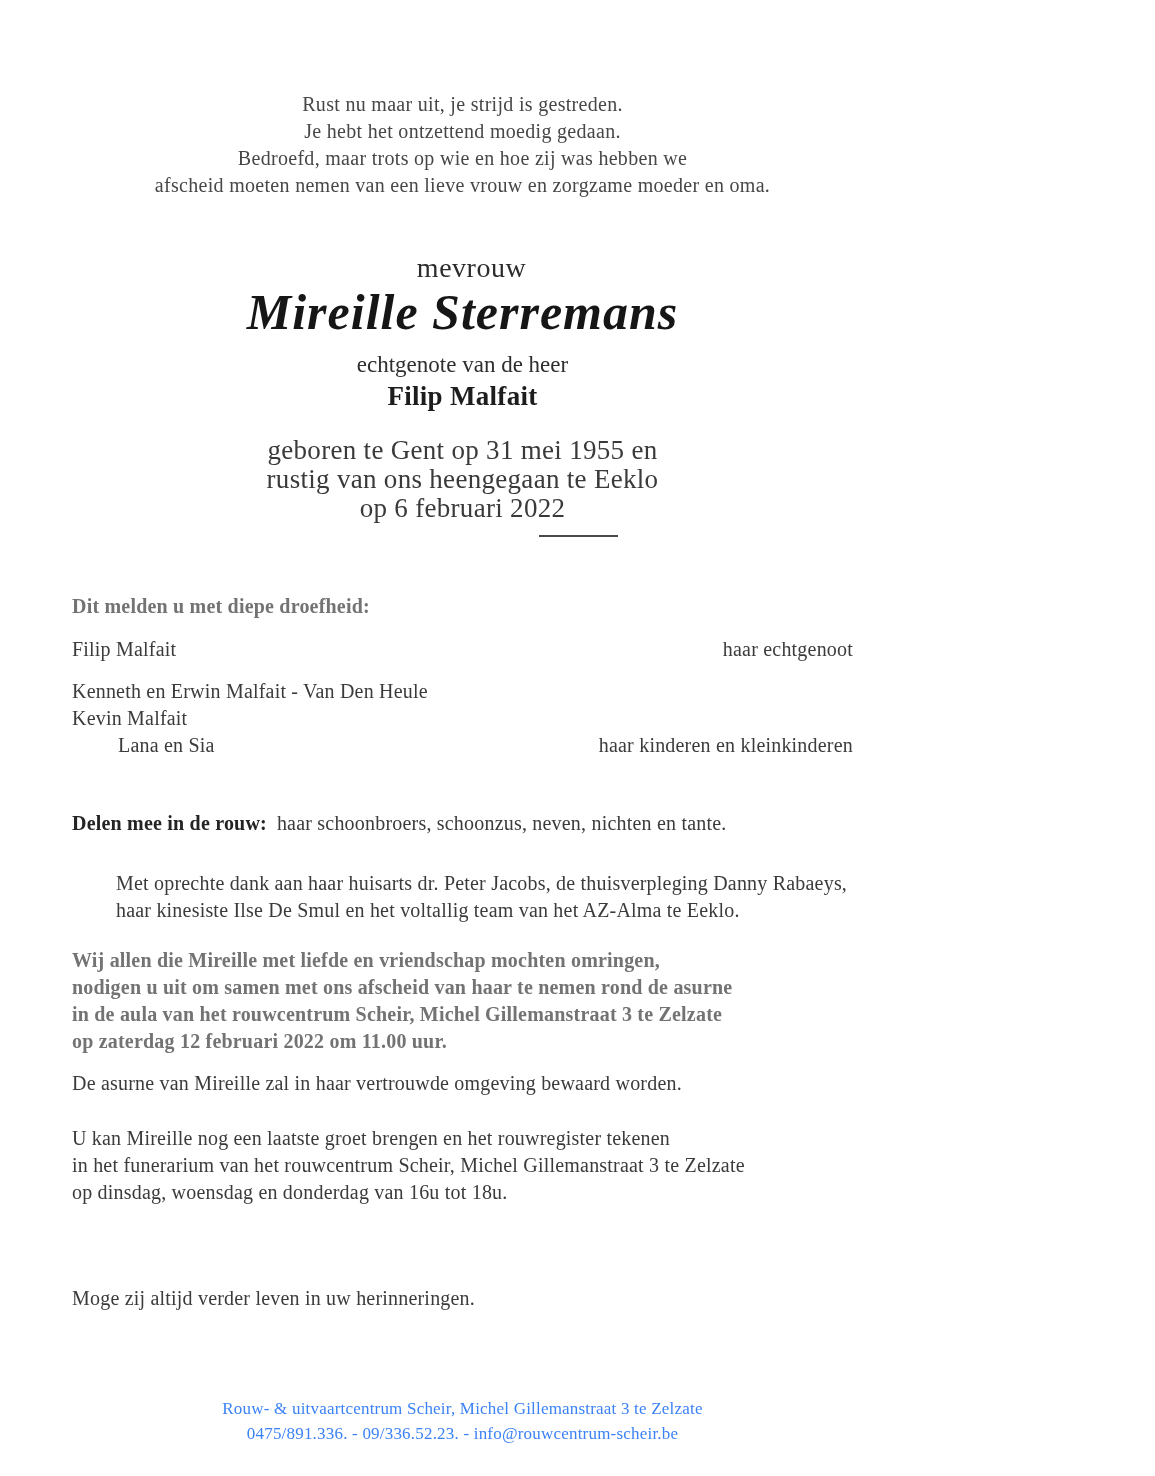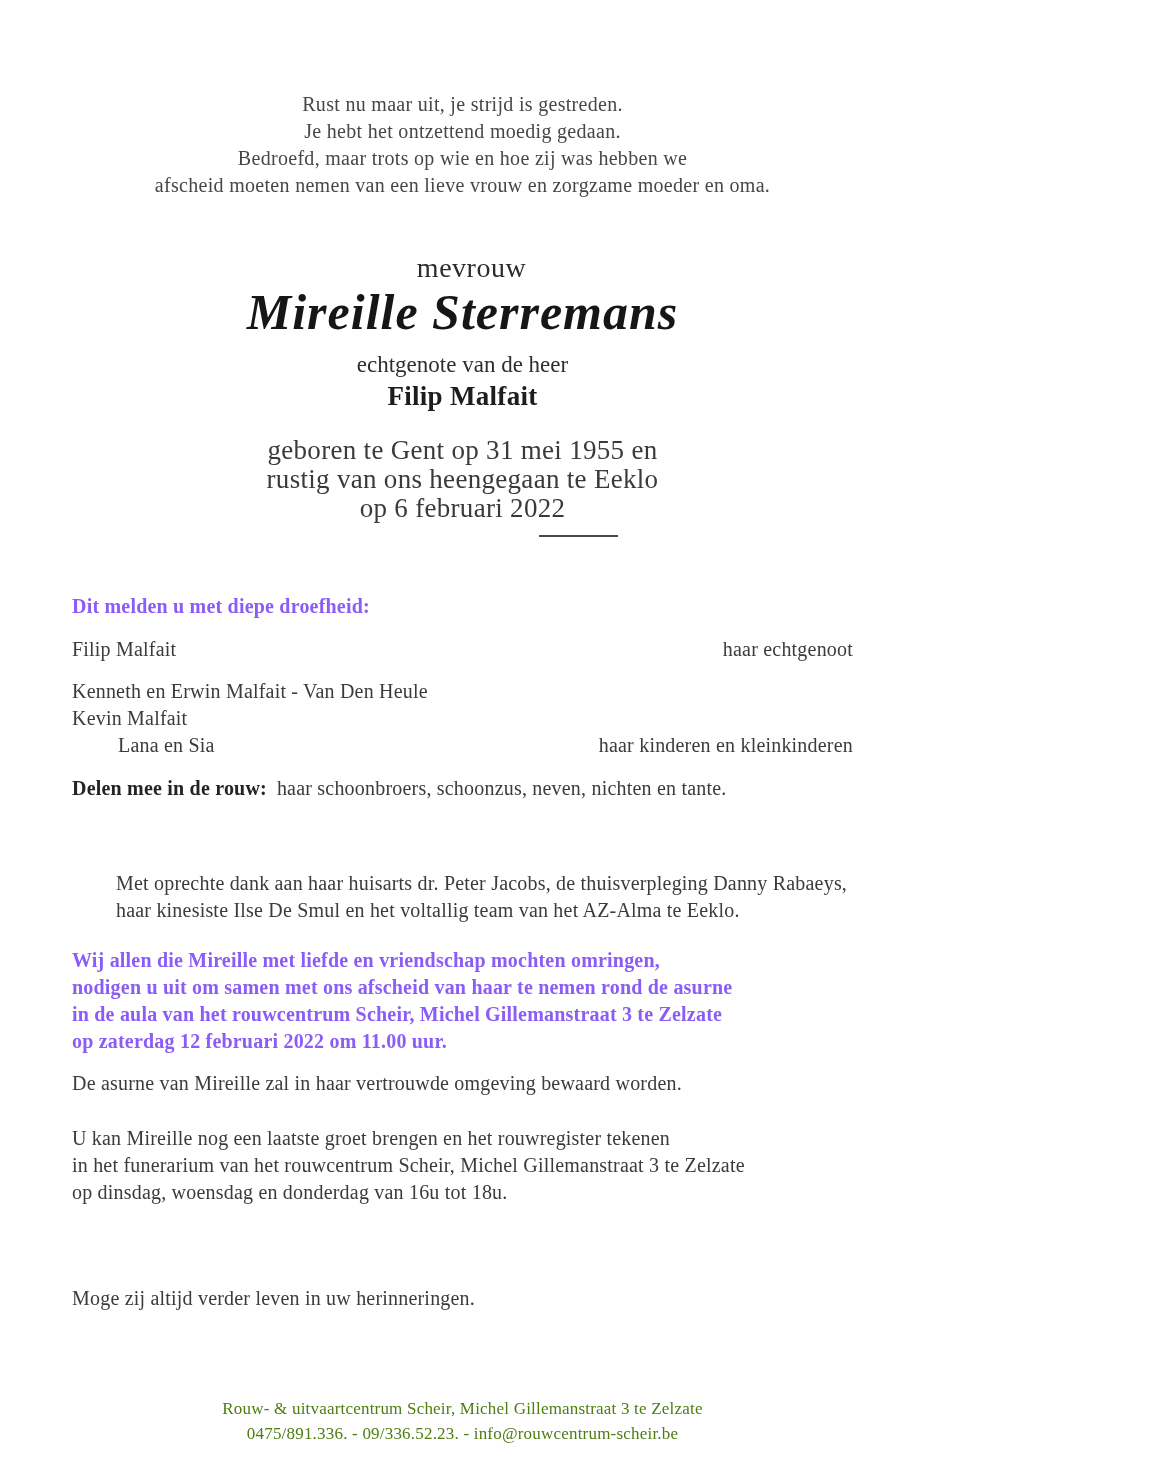--- a/index.html
+++ b/index.html
@@ -68,41 +68,41 @@
     left: 539px;
     width: 79px;
     border-top: 2px solid #4a4a4a;
     height: 0;
   }
   .body-line {
     font-size: 20px;
     line-height: 27px;
     letter-spacing: 0.2px;
   }
-  .bold { font-weight: bold; color: #8b5cf6; }
+  .bold { font-weight: bold; color: #737373; }
   .announce-header { top: 593px; }
   .husband-row { top: 636px; }
   .children-block { top: 678px; }
   .indent { padding-left: 46px; }
   .relation-husband { top: 636px; }
   .relation-children { top: 732px; }
-  .sharing-block { top: 775px; }
+  .sharing-block { top: 810px; }
   .sharing-label { font-weight: bold; color: #242424; }
   .sharing-text-gap { margin-left: 10px; }
   .families-text-gap { margin-left: 4px; }
   .thanks-block { top: 870px; margin-left: 44px; }
   .invitation-block { top: 947px; }
   .urn-note { top: 1070px; }
   .register-block { top: 1125px; }
   .closing-line { top: 1285px; }
   .footer {
     top: 1396px;
     font-size: 17px;
     line-height: 25px;
-    color: #4d7c0f;
+    color: #3b82f6;
     letter-spacing: 0.2px;
   }
 </style>
 </head>
 <body>
 
 <div class="page">
 
   <div class="abs centered poem">
     <div>Rust nu maar uit, je strijd is gestreden.</div>

